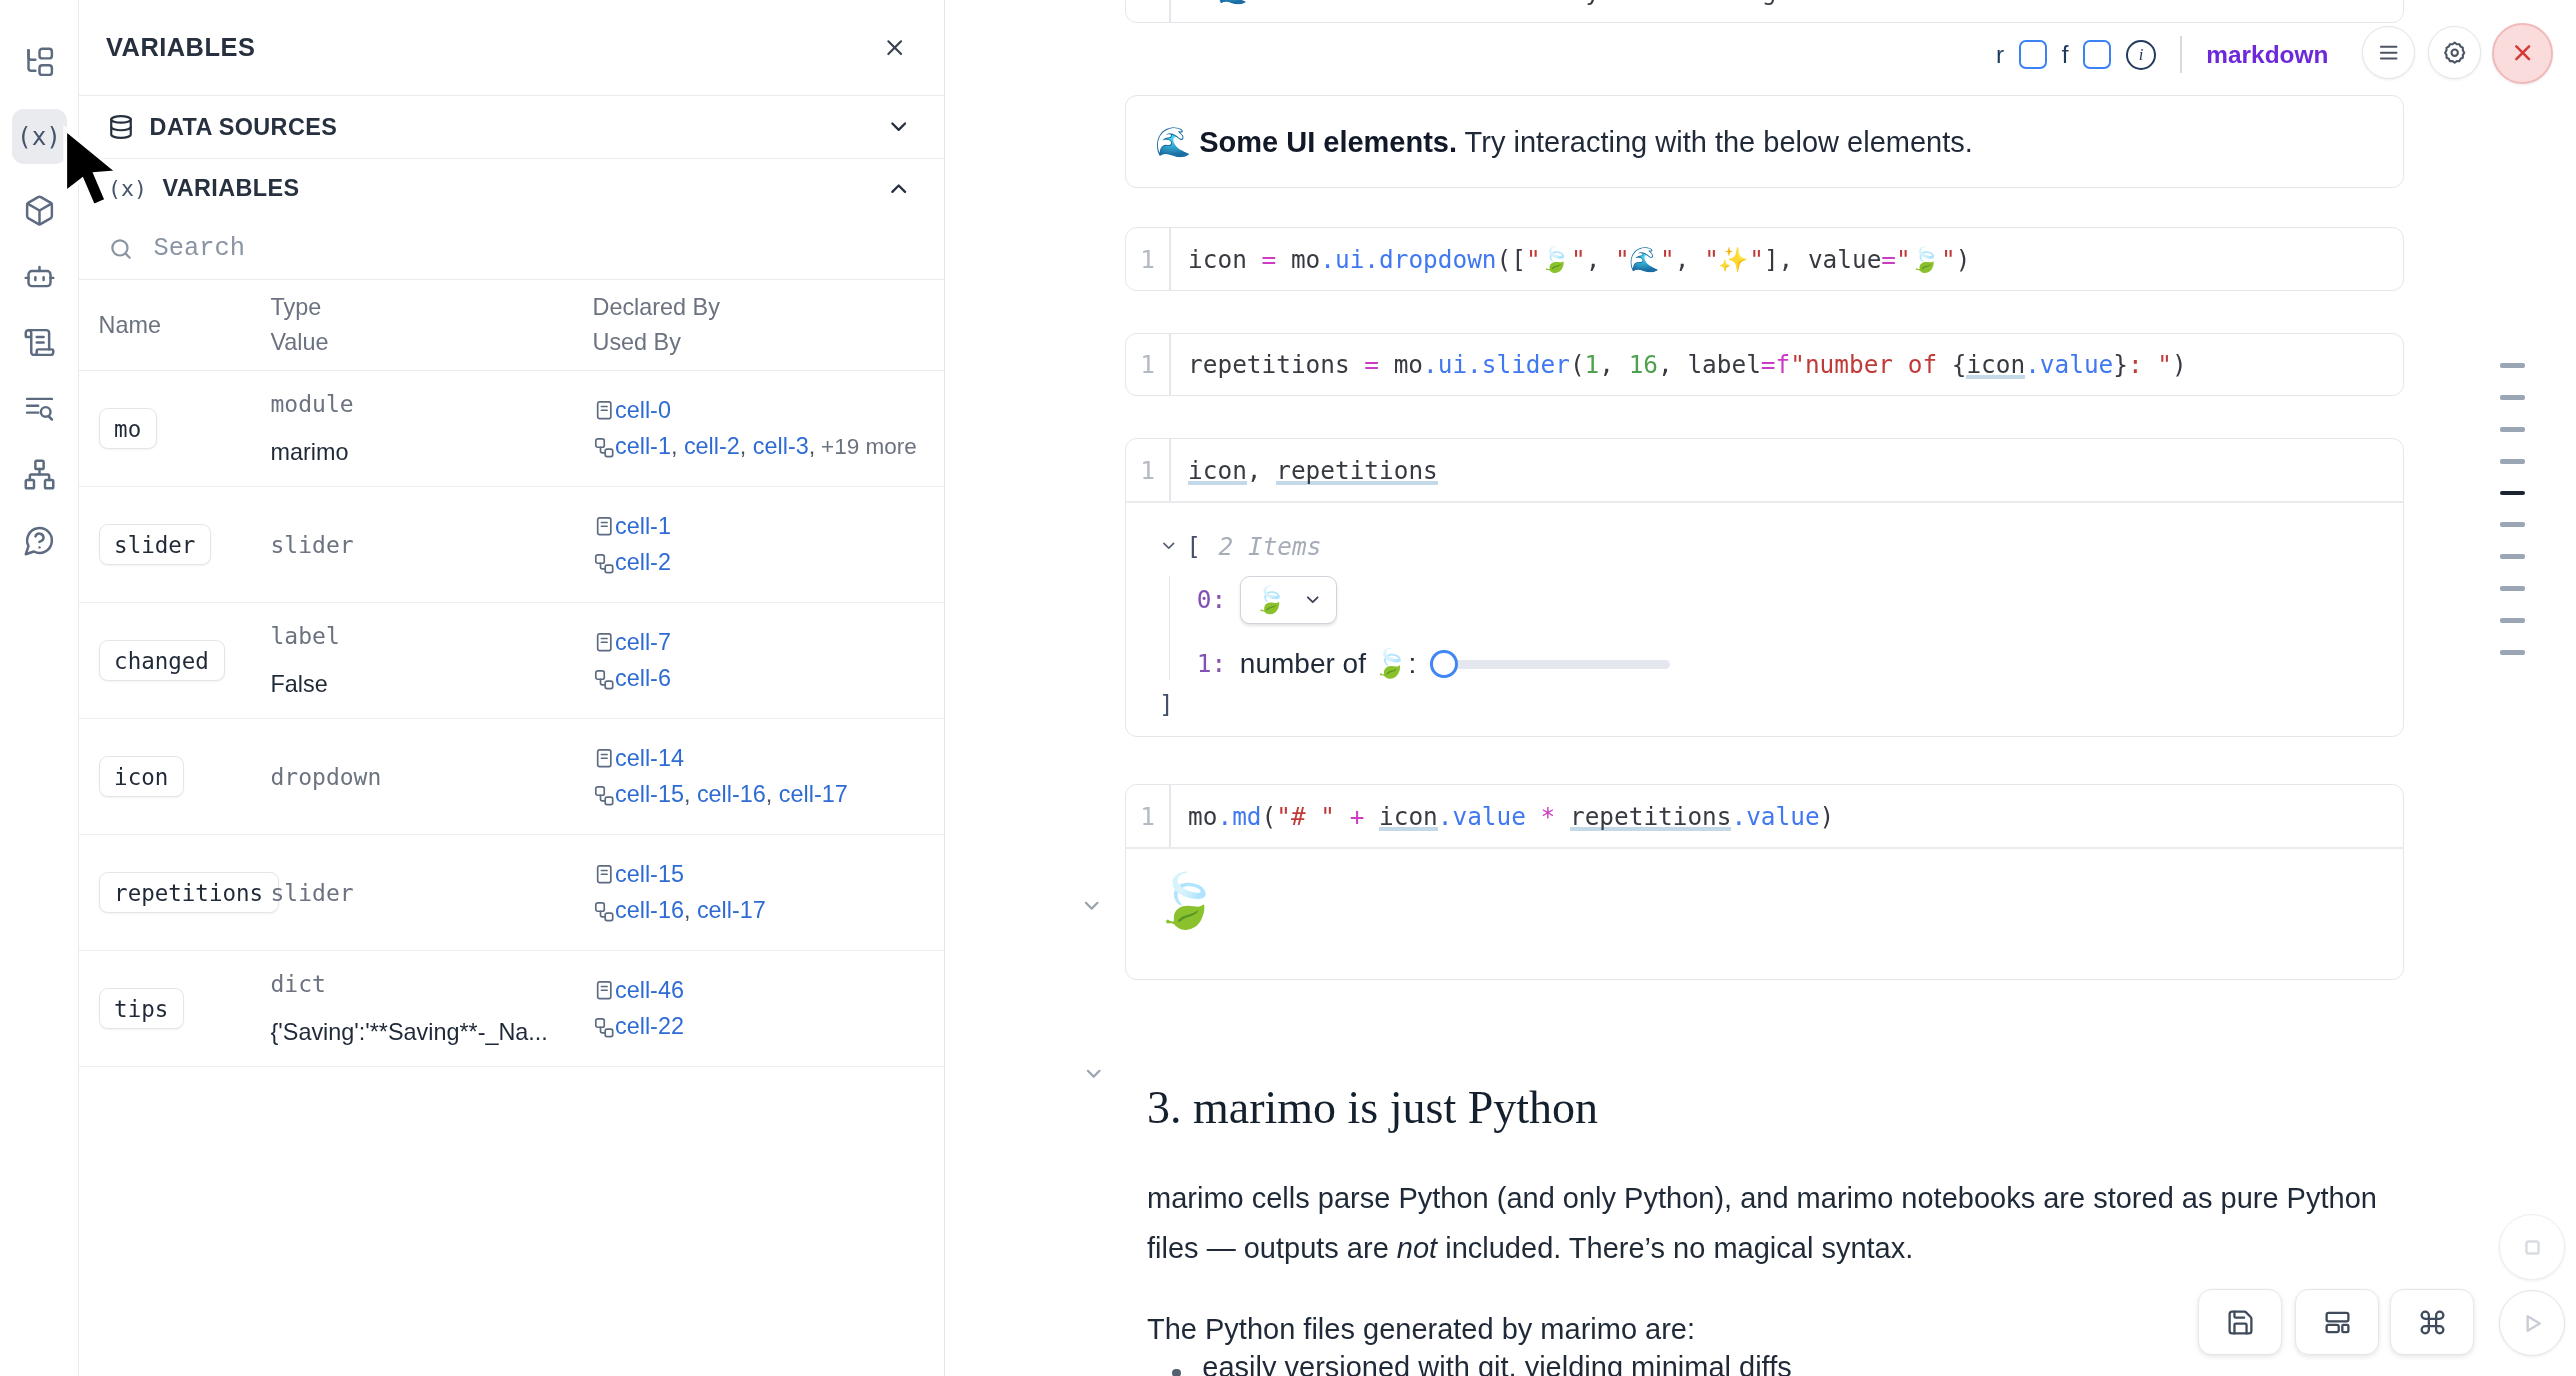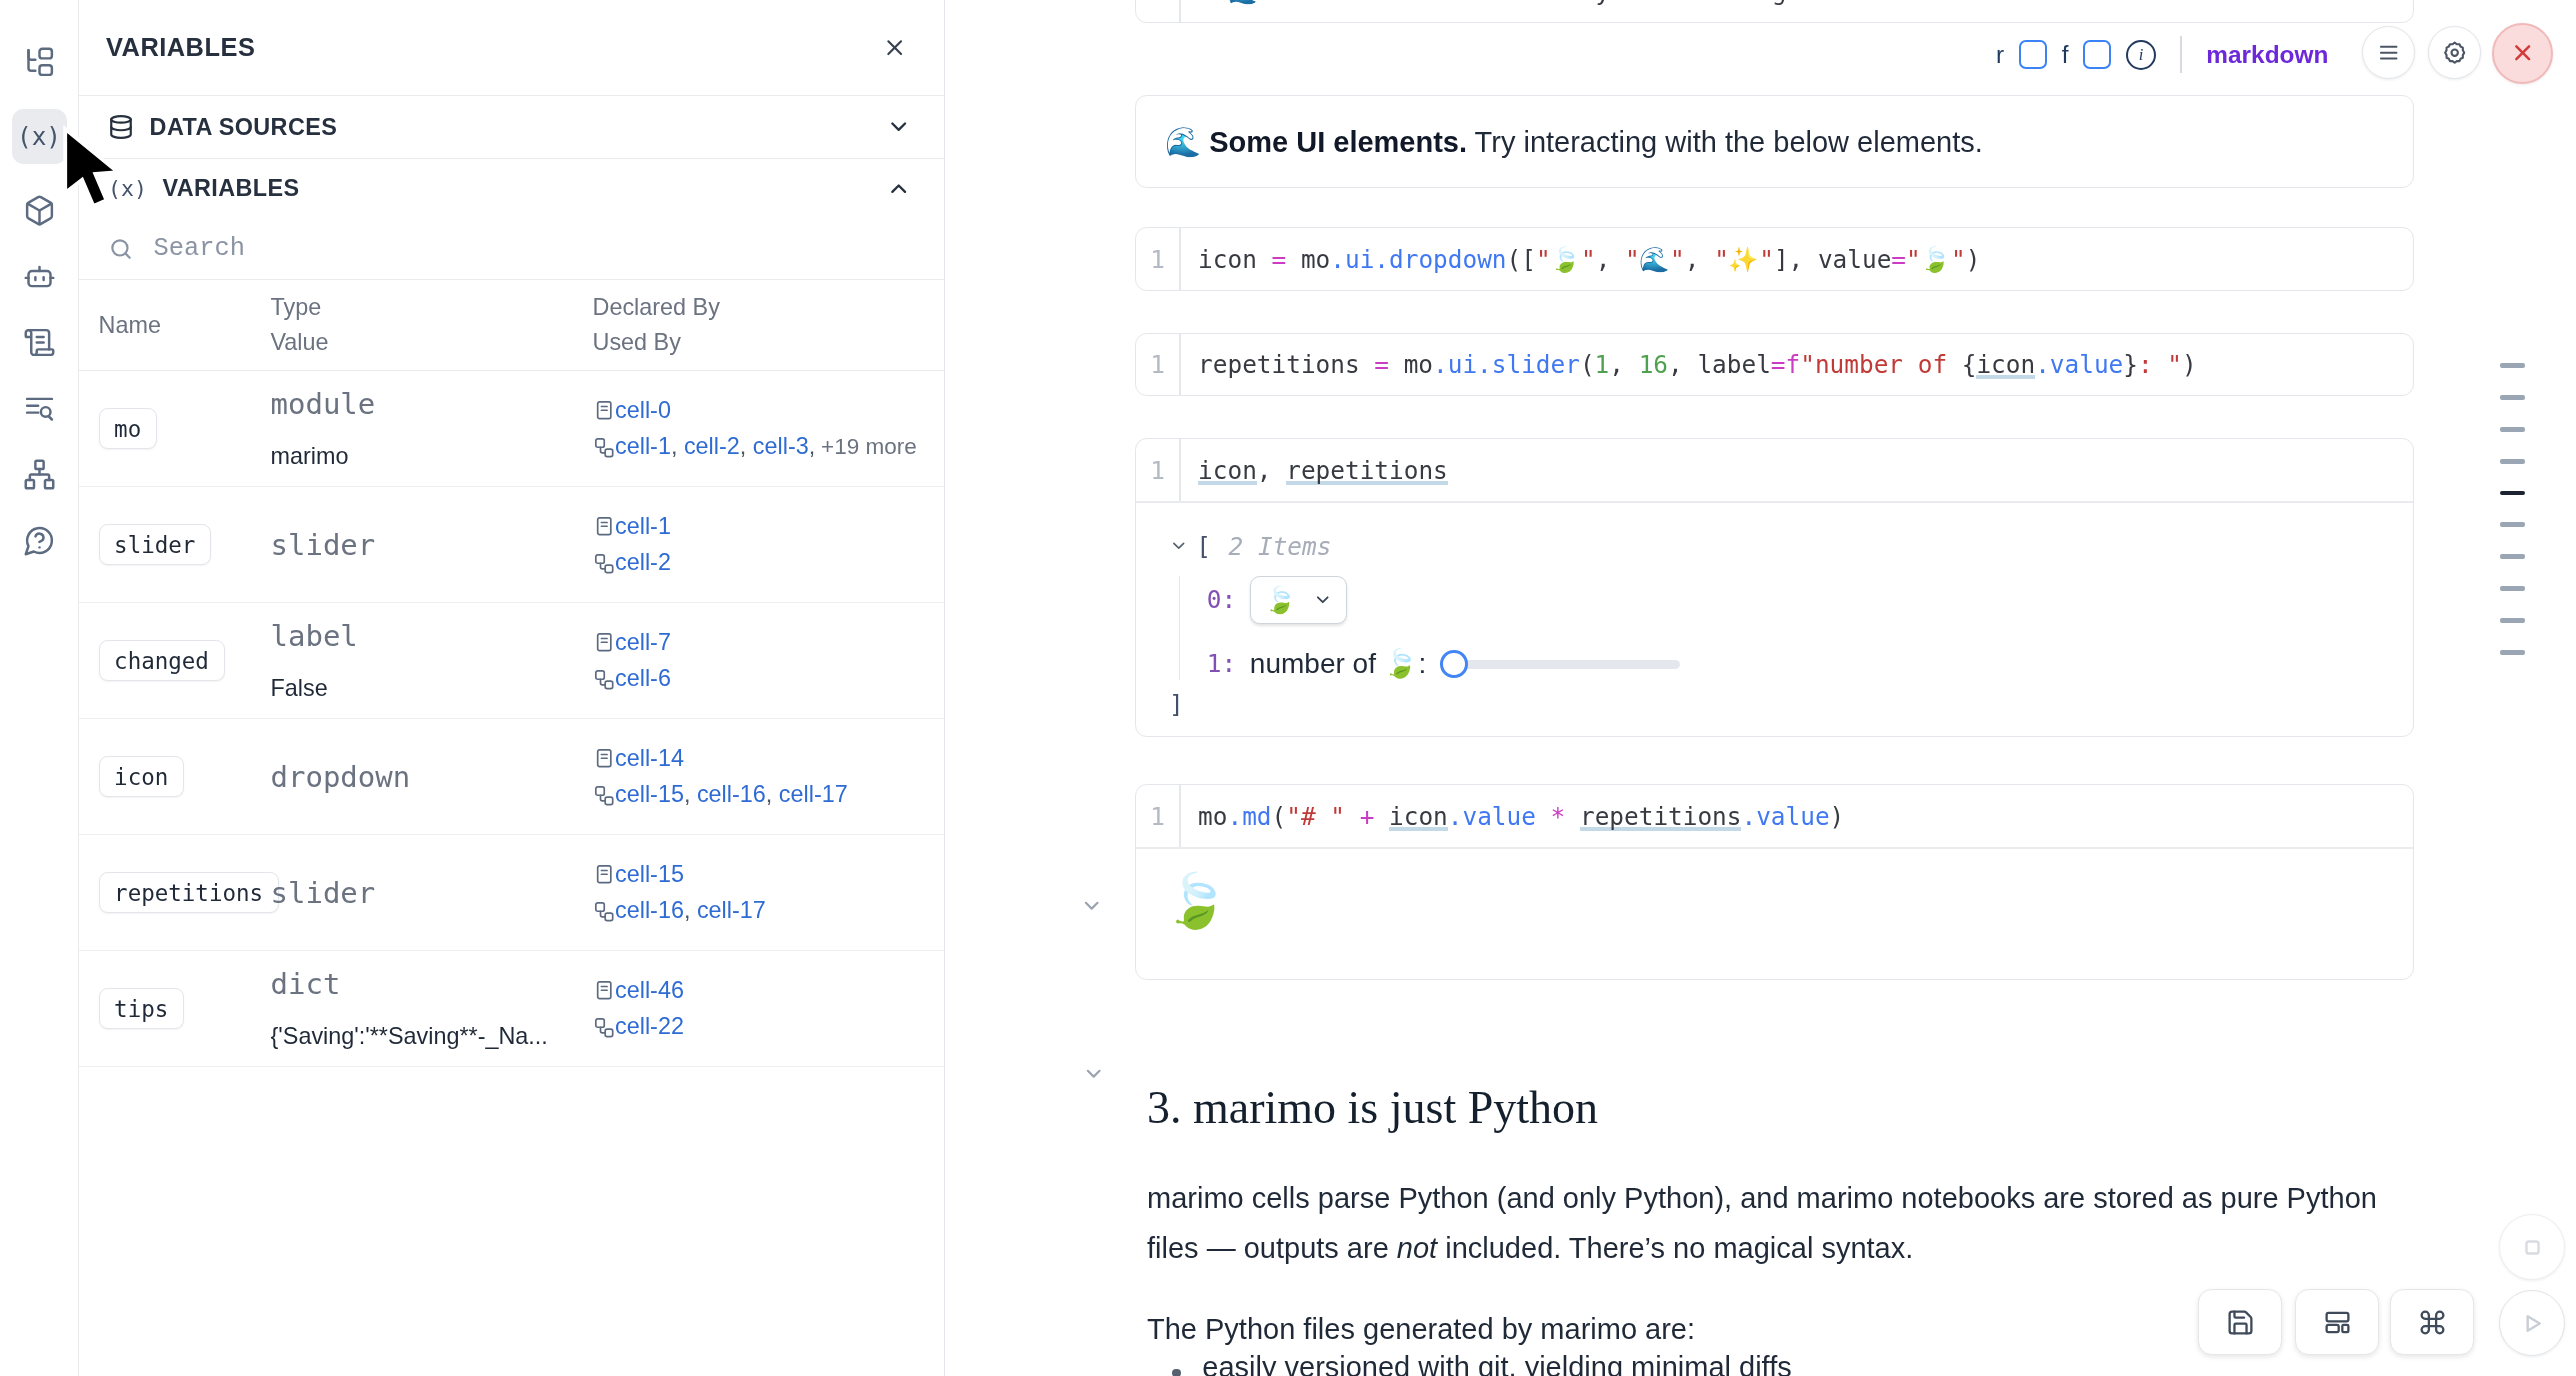--- a/index.html
+++ b/index.html
@@ -37,30 +37,30 @@
                     font-family:Liberation Mono, monospace;}
   .search-row input::placeholder{color:#8a94a3;}
   .vgrid{display:grid;grid-template-columns:172px 322px 1fr;padding-left:19.5px;box-sizing:border-box;}
   .thead{height:91px;border-bottom:1px solid #e9ebee;color:#6b7280;font-size:23.4px;}
   .thead>div{display:flex;flex-direction:column;justify-content:center;gap:7.8px;}
   .vrow{height:116px;border-bottom:1px solid #edeff2;}
   .vrow>div{display:flex;flex-direction:column;justify-content:center;gap:9.8px;min-width:0;}
   .c-name{align-items:flex-start;}
   .badge{font-family:"DejaVu Sans Mono",monospace;font-size:22.5px;color:#1f2937;background:#fff;
          border:1.5px solid #e2e5ea;border-radius:8.8px;padding:6.8px 14.6px;box-shadow:0 1px 2px rgba(16,24,40,.05);}
-  .t-type{font-family:"DejaVu Sans Mono",monospace;font-size:29px;color:#6b7280;}
+  .t-type{font-family:"DejaVu Sans Mono",monospace;font-size:23px;color:#6b7280;}
   .t-val{font-size:23.4px;color:#1f2937;white-space:nowrap;overflow:hidden;max-width:311px;margin-top:13px;}
   .ref-line{display:flex;align-items:center;gap:0;white-space:nowrap;}
   .ref-line svg{stroke:#5d6b80;fill:none;stroke-width:1.8;stroke-linecap:round;stroke-linejoin:round;flex:0 0 auto;}
   .cl{color:#2e6bd3;font-size:23.4px;text-decoration:none;cursor:pointer;}
   .comma{color:#4b5563;font-size:23.4px;}
   .more{color:#6b7280;font-size:22.5px;margin-left:5.9px;}
   
   .main{position:absolute;left:945px;top:0;right:0;height:1377px;background:#fff;overflow:hidden;}
-  .cellbox{position:absolute;left:190px;width:1279px;background:#fff;border:1.5px solid #e3e6ea;
+  .cellbox{position:absolute;left:180px;width:1279px;background:#fff;border:1.5px solid #e3e6ea;
            border-radius:11.7px;box-sizing:border-box;}
   .codeline{display:flex;align-items:center;height:62px;}
   .lineno{width:43px;text-align:center;color:#b4bac3;font-family:"DejaVu Sans Mono",monospace;
           font-size:24.4px;flex:0 0 auto;}
   .codesep{width:1.5px;align-self:stretch;background:#e5e7eb;flex:0 0 auto;}
   .code{font-family:"DejaVu Sans Mono",monospace;font-size:24.4px;padding-left:17.6px;white-space:pre;color:#383a42;}
   .tok-p{color:#383a42;} .tok-o{color:#cc3bc4;} .tok-f{color:#4078f2;}
   .tok-s{color:#c03a38;} .tok-n{color:#50a14f;}
   .tok-u{box-shadow:inset 0 -7.8px 0 -3.9px #c3d9e8;}
   .e-leaf{color:#5c9e3a;} .e-wave{color:#4a86c8;} .e-spark{color:#e0ae35;}

